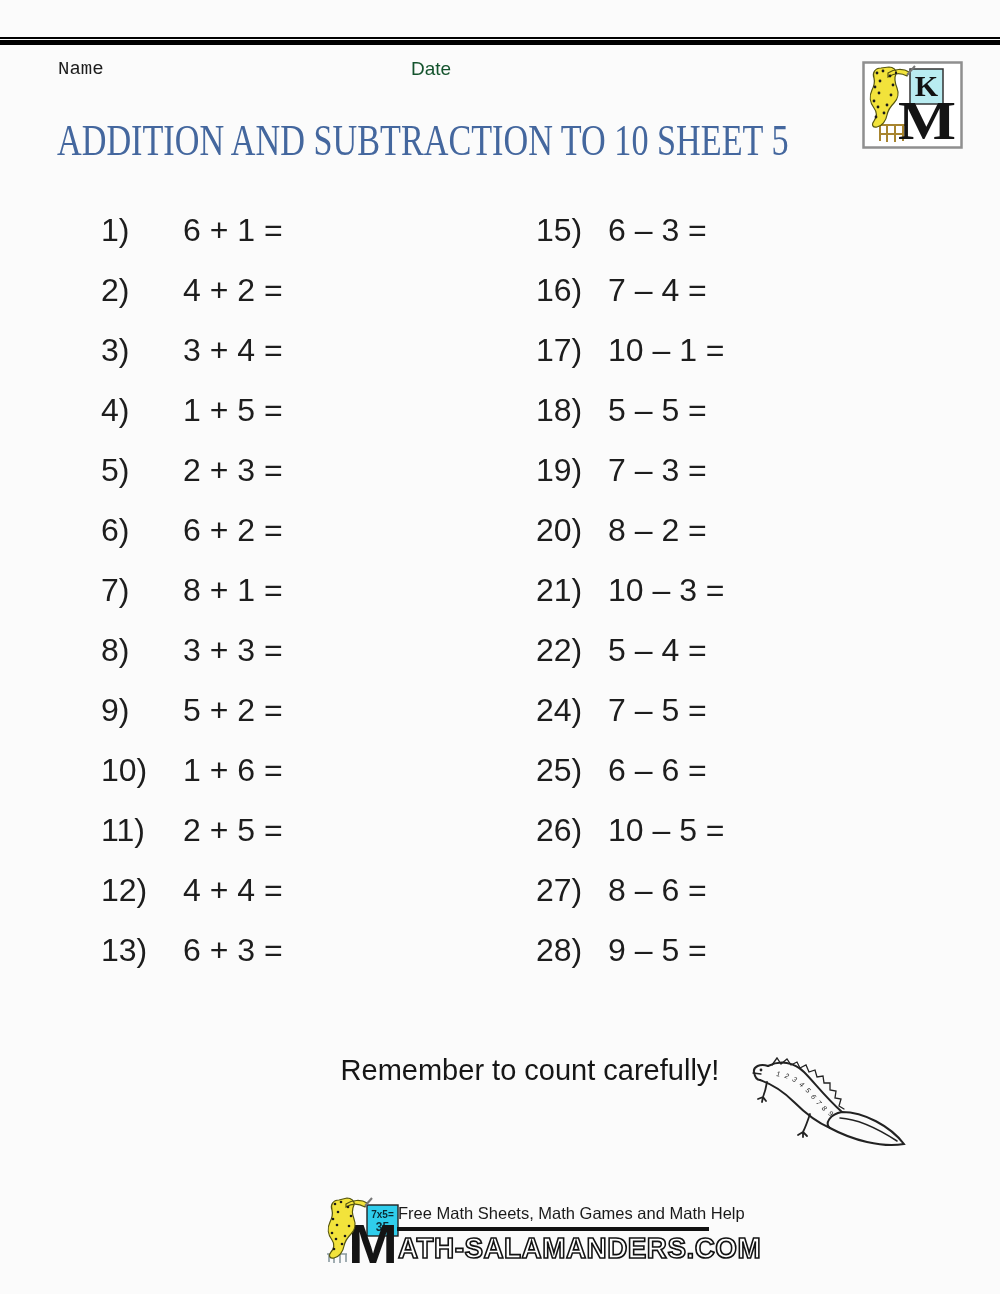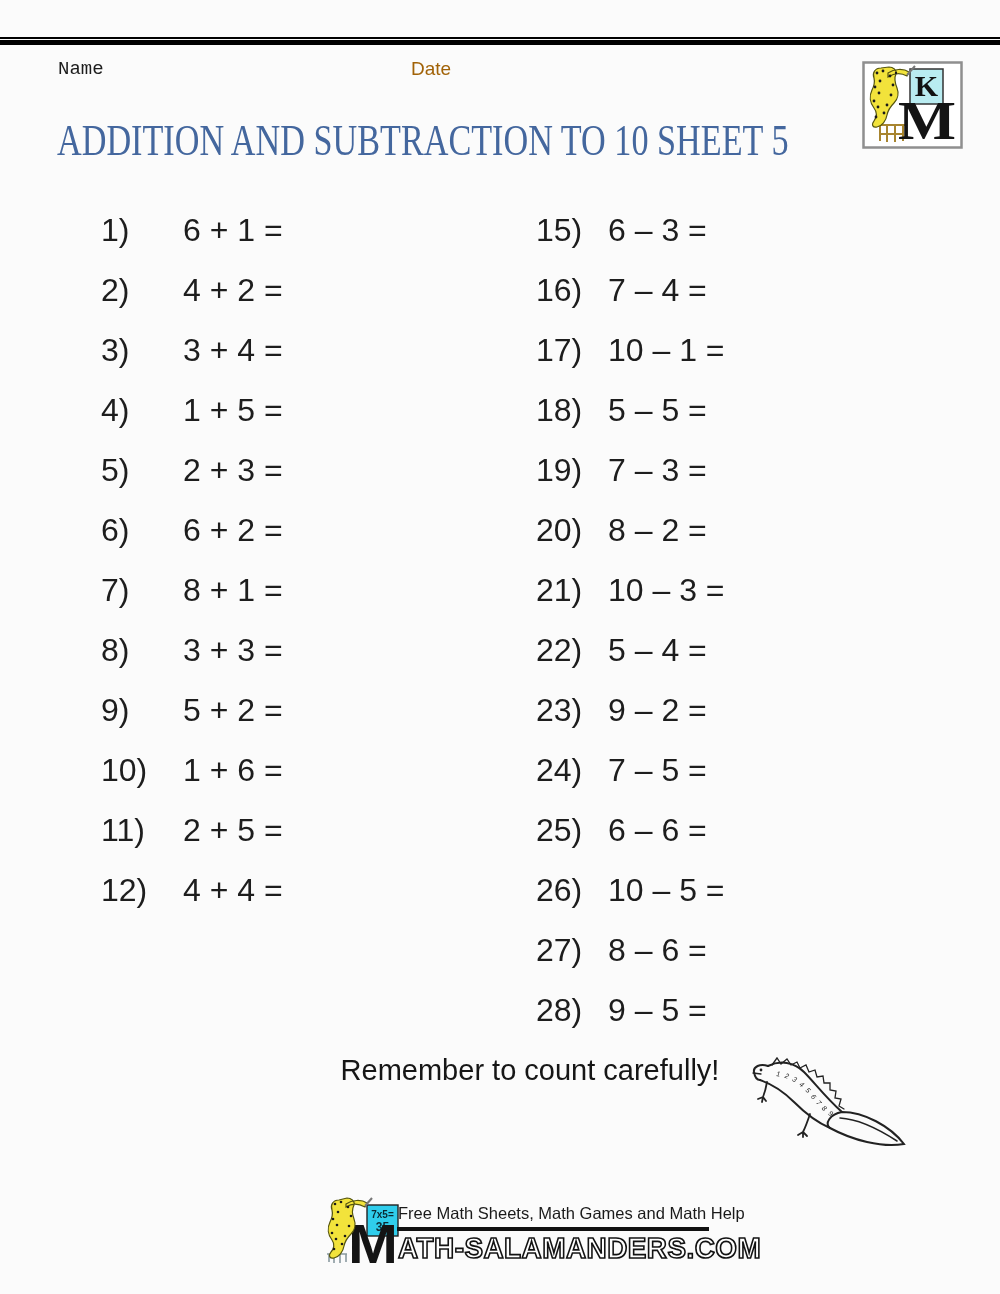--- a/index.html
+++ b/index.html
@@ -3,21 +3,21 @@
 <meta charset="utf-8">
 <style>
   html,body{margin:0;padding:0;}
   body{width:1000px;height:1294px;background:#fbfbfb;font-family:"Liberation Sans",sans-serif;}
   .page{position:relative;width:1000px;height:1294px;overflow:hidden;background:#fbfbfb;}
 
   .topbar{position:absolute;left:0;top:37px;width:1000px;height:8px;
     background:linear-gradient(#000 0 2px,#fbfbfb 2px 3px,#000 3px 8px);}
 
   .name-label{position:absolute;left:58px;top:58px;font-size:19px;color:#1c1c1c;font-family:Liberation Mono, monospace;}
-  .date-label{position:absolute;left:411px;top:58px;font-size:19px;color:#a16207;}
+  .date-label{position:absolute;left:411px;top:58px;font-size:19px;color:#14532d;}
 
   .k-logo{position:absolute;left:860px;top:59px;}
 
   .title{position:absolute;left:57px;top:116px;margin:0;white-space:nowrap;
     font-family:"Liberation Serif",serif;font-weight:normal;font-size:45px;line-height:1.1;
     color:#44679e;letter-spacing:0px;transform:scaleX(0.76);transform-origin:left top;}
 
   .col{position:absolute;top:200px;}
   .col-left{left:101px;}
   .col-right{left:536px;}
@@ -127,20 +127,24 @@
         <span class="pexp">1 + 6 =</span>
       </div>
     <div class="prow">
         <span class="pnum">11)</span>
         <span class="pexp">2 + 5 =</span>
       </div>
     <div class="prow">
         <span class="pnum">12)</span>
         <span class="pexp">4 + 4 =</span>
       </div>
+    <div class="prow">
+        <span class="pnum">13)</span>
+        <span class="pexp">6 + 3 =</span>
+      </div>
   </div>
 
   <div class="col col-right">
     <div class="prow">
         <span class="pnum">15)</span>
         <span class="pexp">6 – 3 =</span>
       </div>
     <div class="prow">
         <span class="pnum">16)</span>
         <span class="pexp">7 – 4 =</span>
@@ -161,24 +165,20 @@
         <span class="pnum">20)</span>
         <span class="pexp">8 – 2 =</span>
       </div>
     <div class="prow">
         <span class="pnum">21)</span>
         <span class="pexp">10 – 3 =</span>
       </div>
     <div class="prow">
         <span class="pnum">22)</span>
         <span class="pexp">5 – 4 =</span>
-      </div>
-    <div class="prow">
-        <span class="pnum">23)</span>
-        <span class="pexp">9 – 2 =</span>
       </div>
     <div class="prow">
         <span class="pnum">24)</span>
         <span class="pexp">7 – 5 =</span>
       </div>
     <div class="prow">
         <span class="pnum">25)</span>
         <span class="pexp">6 – 6 =</span>
       </div>
     <div class="prow">

